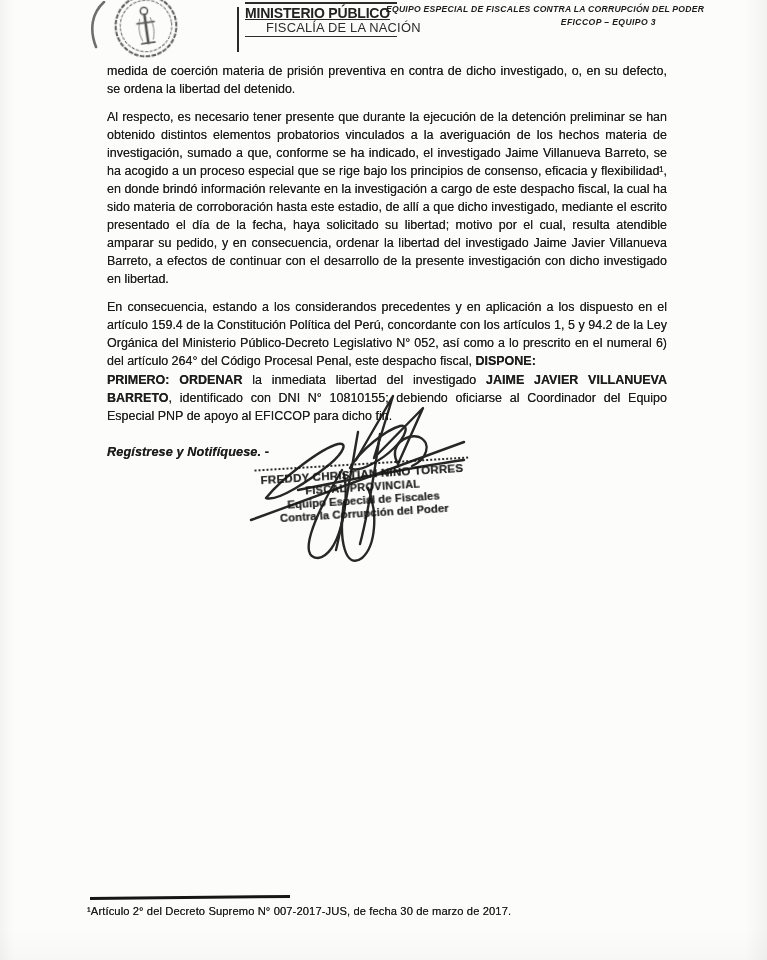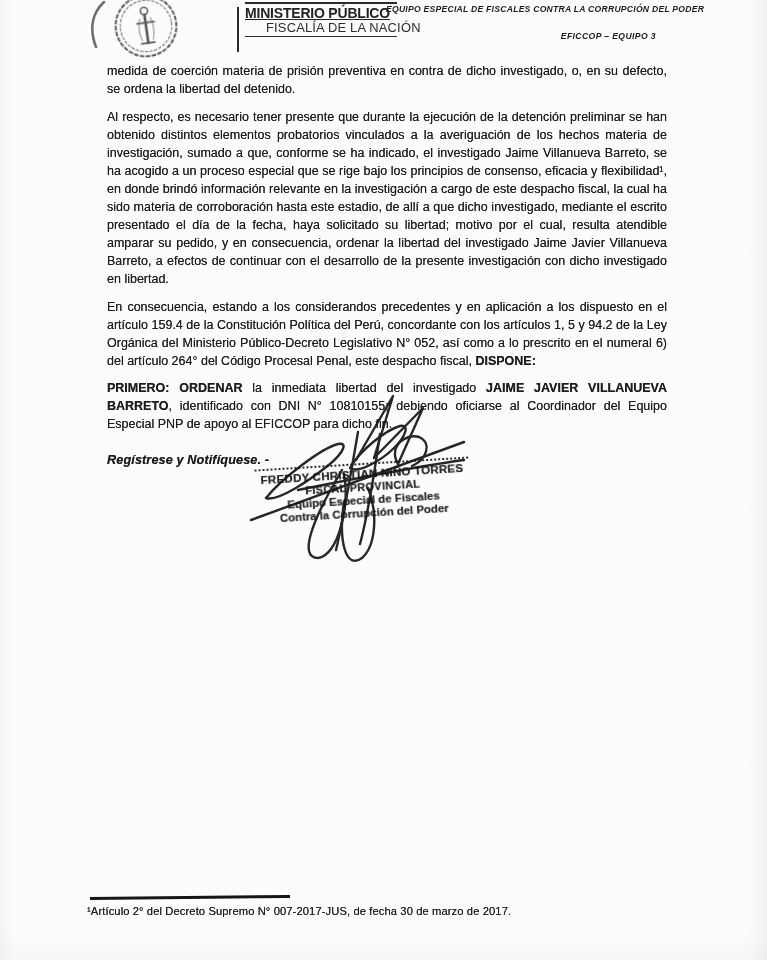--- a/index.html
+++ b/index.html
@@ -19,28 +19,28 @@
   }
   
   .seal{position:absolute;left:112px;top:-7px;width:68px;height:66px;opacity:.82;filter:blur(.3px);transform:rotate(-8deg);}
   .left-arc{position:absolute;left:88px;top:1px;width:22px;height:48px;opacity:.7;}
   .hdr-sep{position:absolute;left:237px;top:7px;width:2.2px;height:45px;background:#2a2a2a;}
   .org{position:absolute;left:245px;top:2px;width:152px;border-top:2.5px solid #2c2c2c;border-bottom:1.8px solid #2c2c2c;padding:2px 0 1px 0;filter:blur(.2px);}
   .org-name{font-size:14px;font-weight:700;letter-spacing:-0.2px;line-height:15px;color:#222;white-space:nowrap;text-decoration:underline;}
   .org-sub{font-size:12.9px;font-weight:400;letter-spacing:0.2px;line-height:14px;color:#2b2b2b;white-space:nowrap;margin-left:21px;}
   .unit{position:absolute;left:386px;top:4px;width:376px;font-style:italic;filter:blur(.2px);}
   .unit-l1{font-size:8.6px;font-weight:700;letter-spacing:0.25px;color:#1c1c1c;white-space:nowrap;}
-  .unit-l2{font-size:8.6px;font-weight:700;letter-spacing:0.4px;color:#1c1c1c;text-align:right;padding-right:106px;margin-top:17px;}
+  .unit-l2{font-size:8.6px;font-weight:700;letter-spacing:0.4px;color:#1c1c1c;text-align:right;padding-right:106px;margin-top:3px;}
   
   .content{position:absolute;left:107px;top:62px;width:560px;}
   .content p{
     margin:0 0 10px 0;font-size:12.5px;line-height:18px;text-align:justify;
     color:#1d1d1d;text-shadow:0 0 0.55px rgba(25,25,25,0.8);
   }
-  .content p.tight{margin-bottom:9px;}
+  .content p.tight{margin-bottom:1px;}
   .content .b{font-weight:700;}
   .closing{
     margin-top:18px !important;font-weight:700;font-style:italic;font-size:12.7px !important;
     text-align:left;letter-spacing:0.1px;
   }
   
   .sig-block{
     position:absolute;left:246px;top:463px;width:234px;text-align:center;
     transform:rotate(-3.5deg);color:#272727;text-shadow:0 0 0.5px rgba(30,30,30,0.7);
     filter:blur(.15px);

